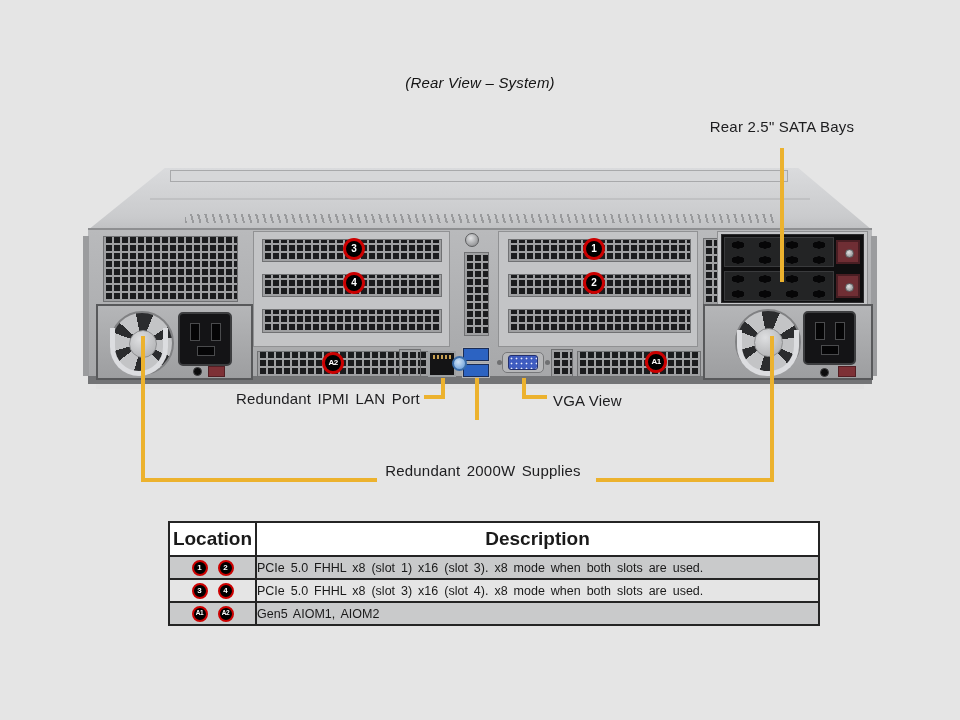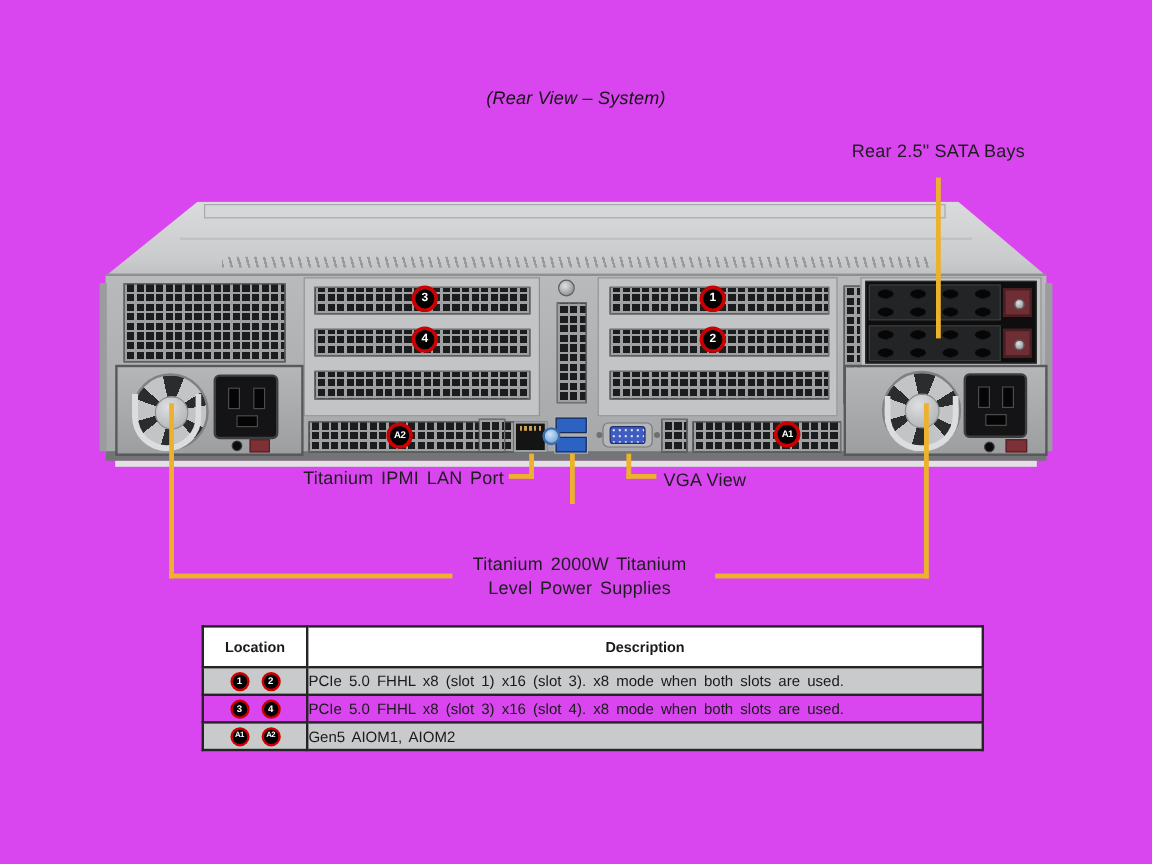--- a/index.html
+++ b/index.html
@@ -1,16 +1,16 @@
 <!DOCTYPE html>
 <html><head>
 <meta charset="utf-8">
 <style>
   html,body{margin:0;padding:0;background:#fff;}
-  #page{position:relative;width:960px;height:720px;background:#d946ef;overflow:hidden;
+  #page{position:relative;width:960px;height:720px;background:#e5e5e5;overflow:hidden;
         font-family:"Liberation Sans",sans-serif;color:#1d1d1f;}
   .abs{position:absolute;box-sizing:border-box;}
   
   .lid{background:linear-gradient(180deg,#dadbdd,#cacbcd 78%,#bfc0c2);
        clip-path:polygon(9.8% 0,90.6% 0,100% 100%,0 100%);}
   .panel{background:linear-gradient(180deg,#b9babc,#a6a7a9);border-top:2px solid #8e8f91;}
   .perf{background-color:#1b1c1e;border:1px solid #707173;
         background-image:repeating-linear-gradient(90deg,#9fa0a2 0 2px,transparent 2px 8px),
                          repeating-linear-gradient(0deg,#9fa0a2 0 2px,transparent 2px 8px);}
   .riser{background:#c3c4c6;border:1px solid #909193;}
@@ -51,21 +51,21 @@
   .badge.sm.alpha{font-size:6.5px;letter-spacing:-.5px;}
   
   .yline{position:absolute;background:#ECB22E;}
   
   .lbl{position:absolute;font-size:15px;color:#1d1d1f;letter-spacing:.2px;}
   .title{font-style:italic;font-size:15px;color:#141414;}
   
   table.spec{position:absolute;left:168px;top:521px;width:650px;border-collapse:collapse;
              table-layout:fixed;font-size:12.5px;color:#1a1a1a;}
   table.spec th,table.spec td{border:2px solid #242424;padding:0;}
-  table.spec th{height:32px;font-size:12px;font-weight:bold;text-align:center;background:#fff;}
+  table.spec th{height:32px;font-size:19px;font-weight:bold;text-align:center;background:#fff;}
   table.spec td{height:21px;}
   .row-gray{background:#c9cacb;}
   td.desc{padding-left:12px;word-spacing:2.5px;}
   .badges{display:flex;justify-content:center;align-items:center;gap:10px;}
 </style>
 </head>
 <body>
 
 <div id="page">
 
@@ -161,25 +161,24 @@
     <div class="yline" style="left: 424px; top: 395px; width: 21px; height: 4px; background: rgb(236, 178, 46);"></div>
     <div class="yline" style="left: 475px; top: 378px; width: 4px; height: 42px; background: rgb(236, 178, 46);"></div>
     <div class="yline" style="left: 522px; top: 378px; width: 4px; height: 21px; background: rgb(236, 178, 46);"></div>
     <div class="yline" style="left: 522px; top: 395px; width: 25px; height: 4px; background: rgb(236, 178, 46);"></div>
     <div class="yline" style="left: 141px; top: 336px; width: 4px; height: 146px; background: rgb(236, 178, 46);"></div>
     <div class="yline" style="left: 141px; top: 478px; width: 236px; height: 4px; background: rgb(236, 178, 46);"></div>
     <div class="yline" style="left: 770px; top: 336px; width: 4px; height: 146px; background: rgb(236, 178, 46);"></div>
     <div class="yline" style="left: 596px; top: 478px; width: 178px; height: 4px; background: rgb(236, 178, 46);"></div>
 
     <div class="lbl" style="left:640px;top:118px;width:284px;text-align:center;">Rear 2.5" SATA Bays</div>
-    <div class="lbl" style="left:150px;top:390px;width:270px;text-align:right;word-spacing:2px;">Titanium IPMI LAN Port</div>
+    <div class="lbl" style="left:150px;top:390px;width:270px;text-align:right;word-spacing:2px;">Redundant IPMI LAN Port</div>
     <div class="lbl" style="left:553px;top:392px;">VGA View</div>
     <div class="lbl" style="left:352px;top:461px;width:262px;text-align:center;line-height:20px;word-spacing:2px;">
-      <div>Titanium 2000W Titanium</div>
-      <div>Level Power Supplies</div>
+      <div>Redundant 2000W Supplies</div>
     </div>
   </div>
 
   <table class="spec">
     <colgroup>
         <col style="width:87px">
         <col style="width:563px">
       </colgroup>
     <tbody>
         <tr>

